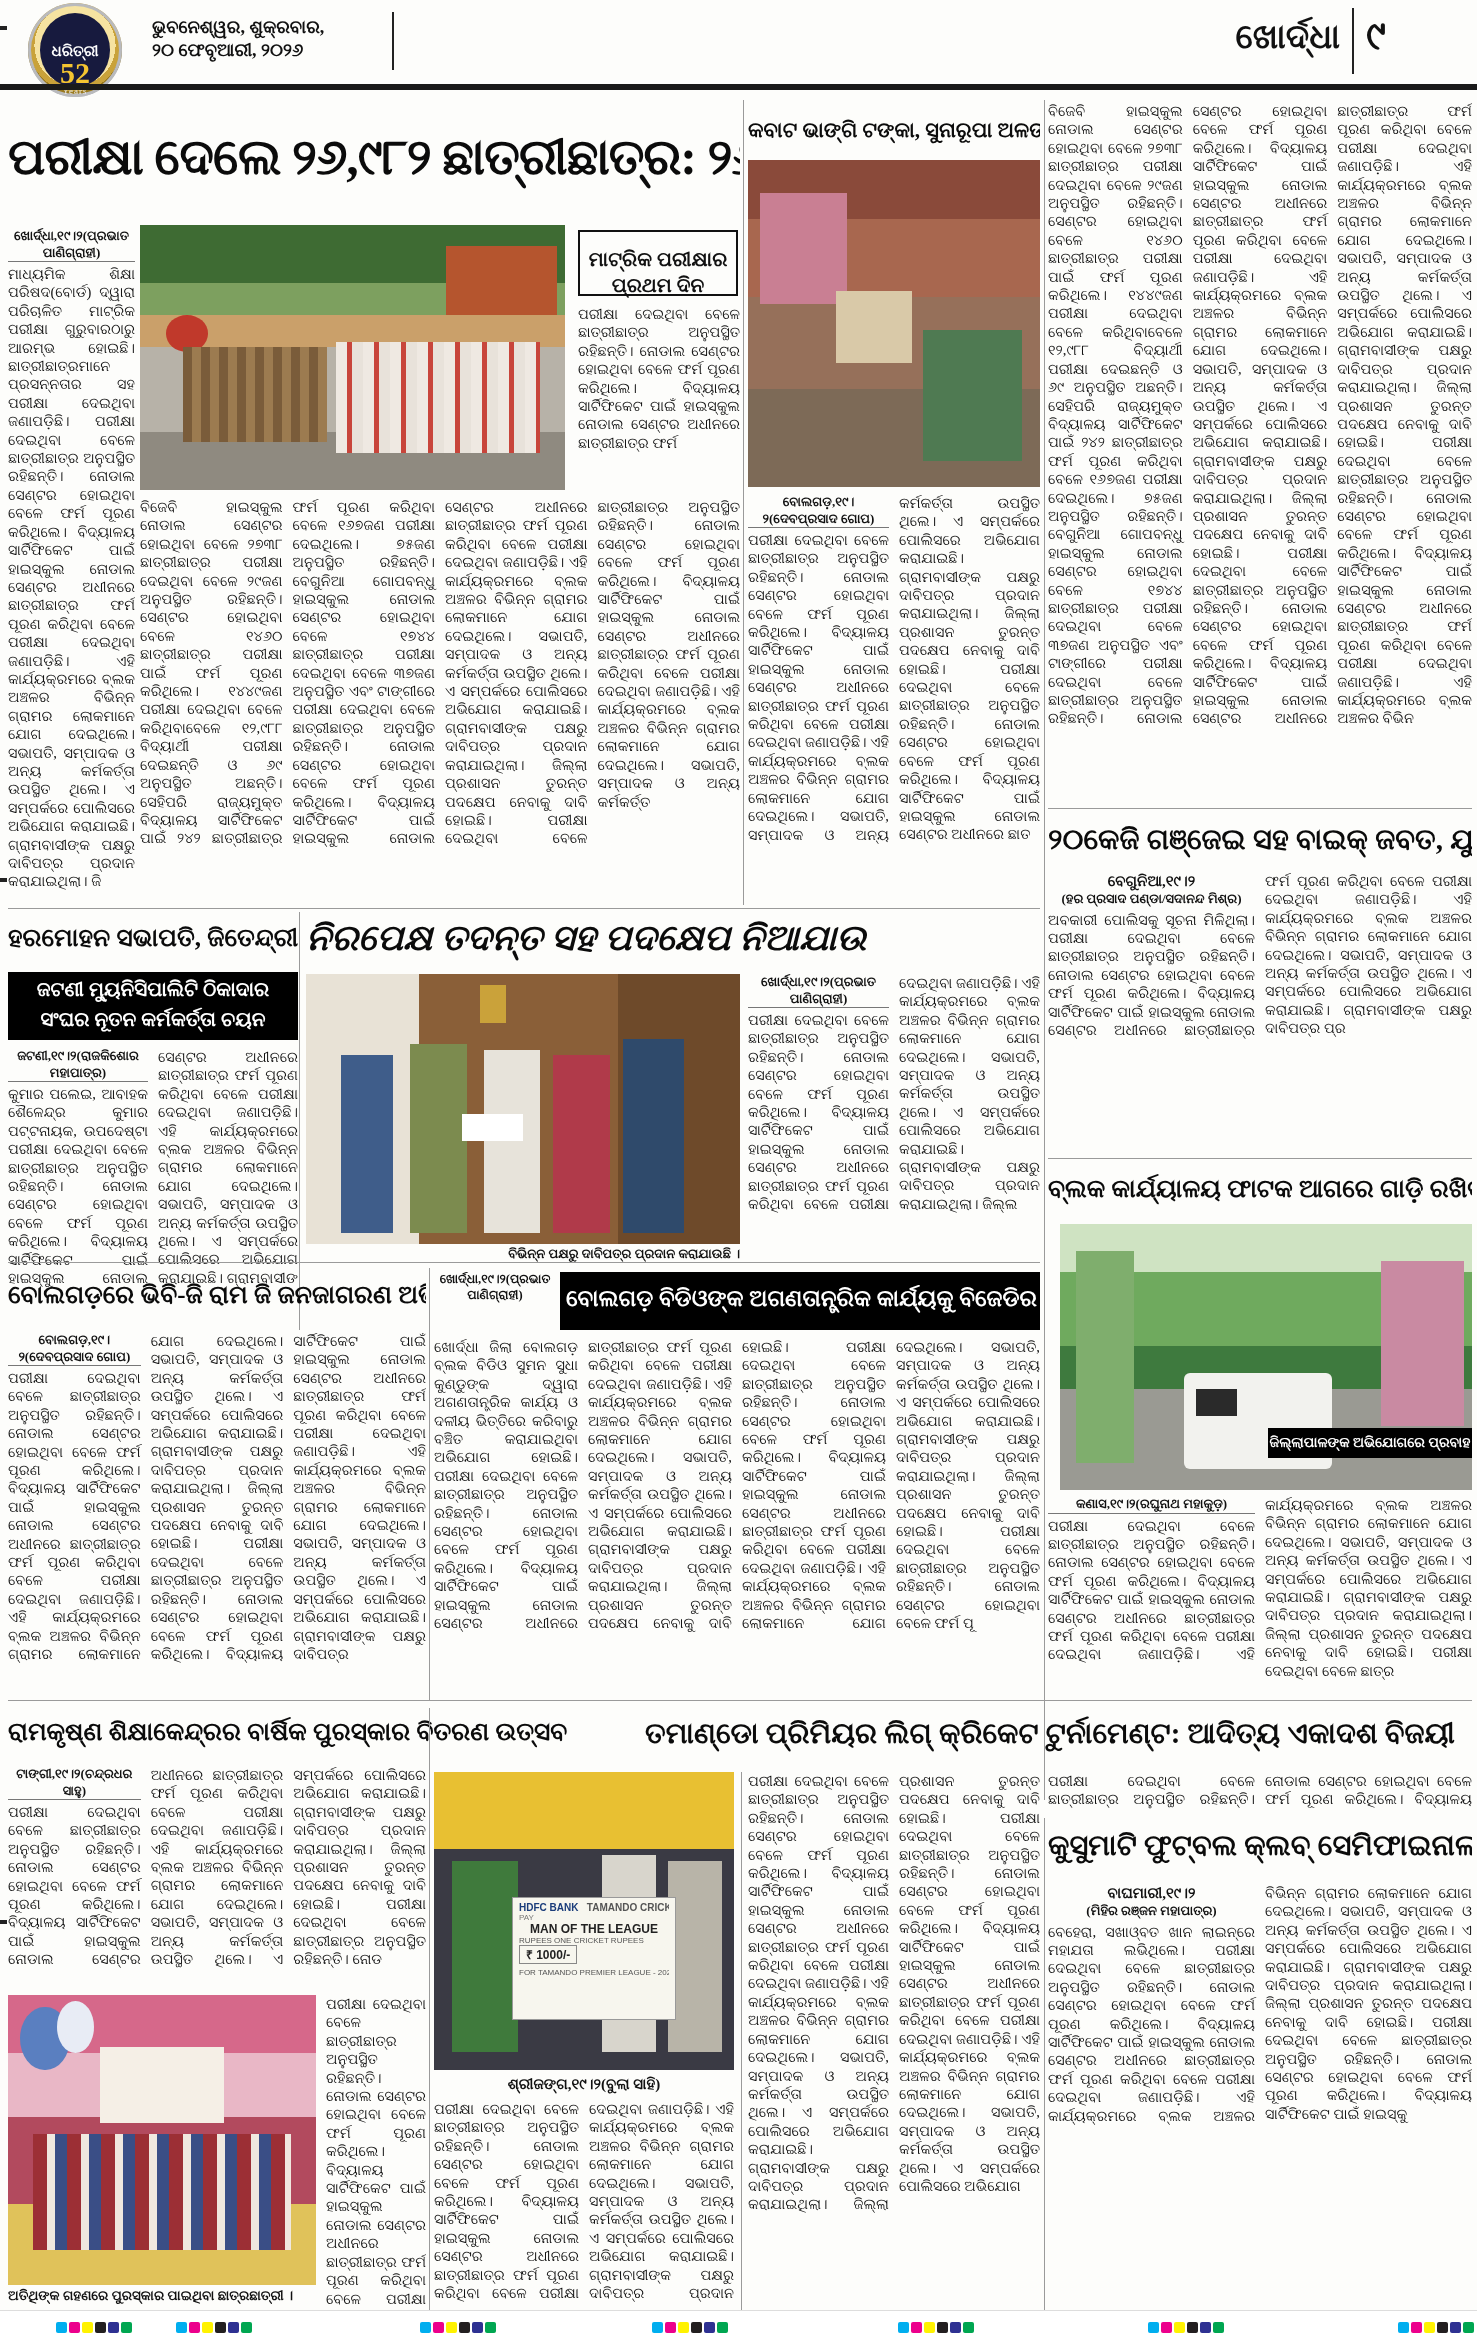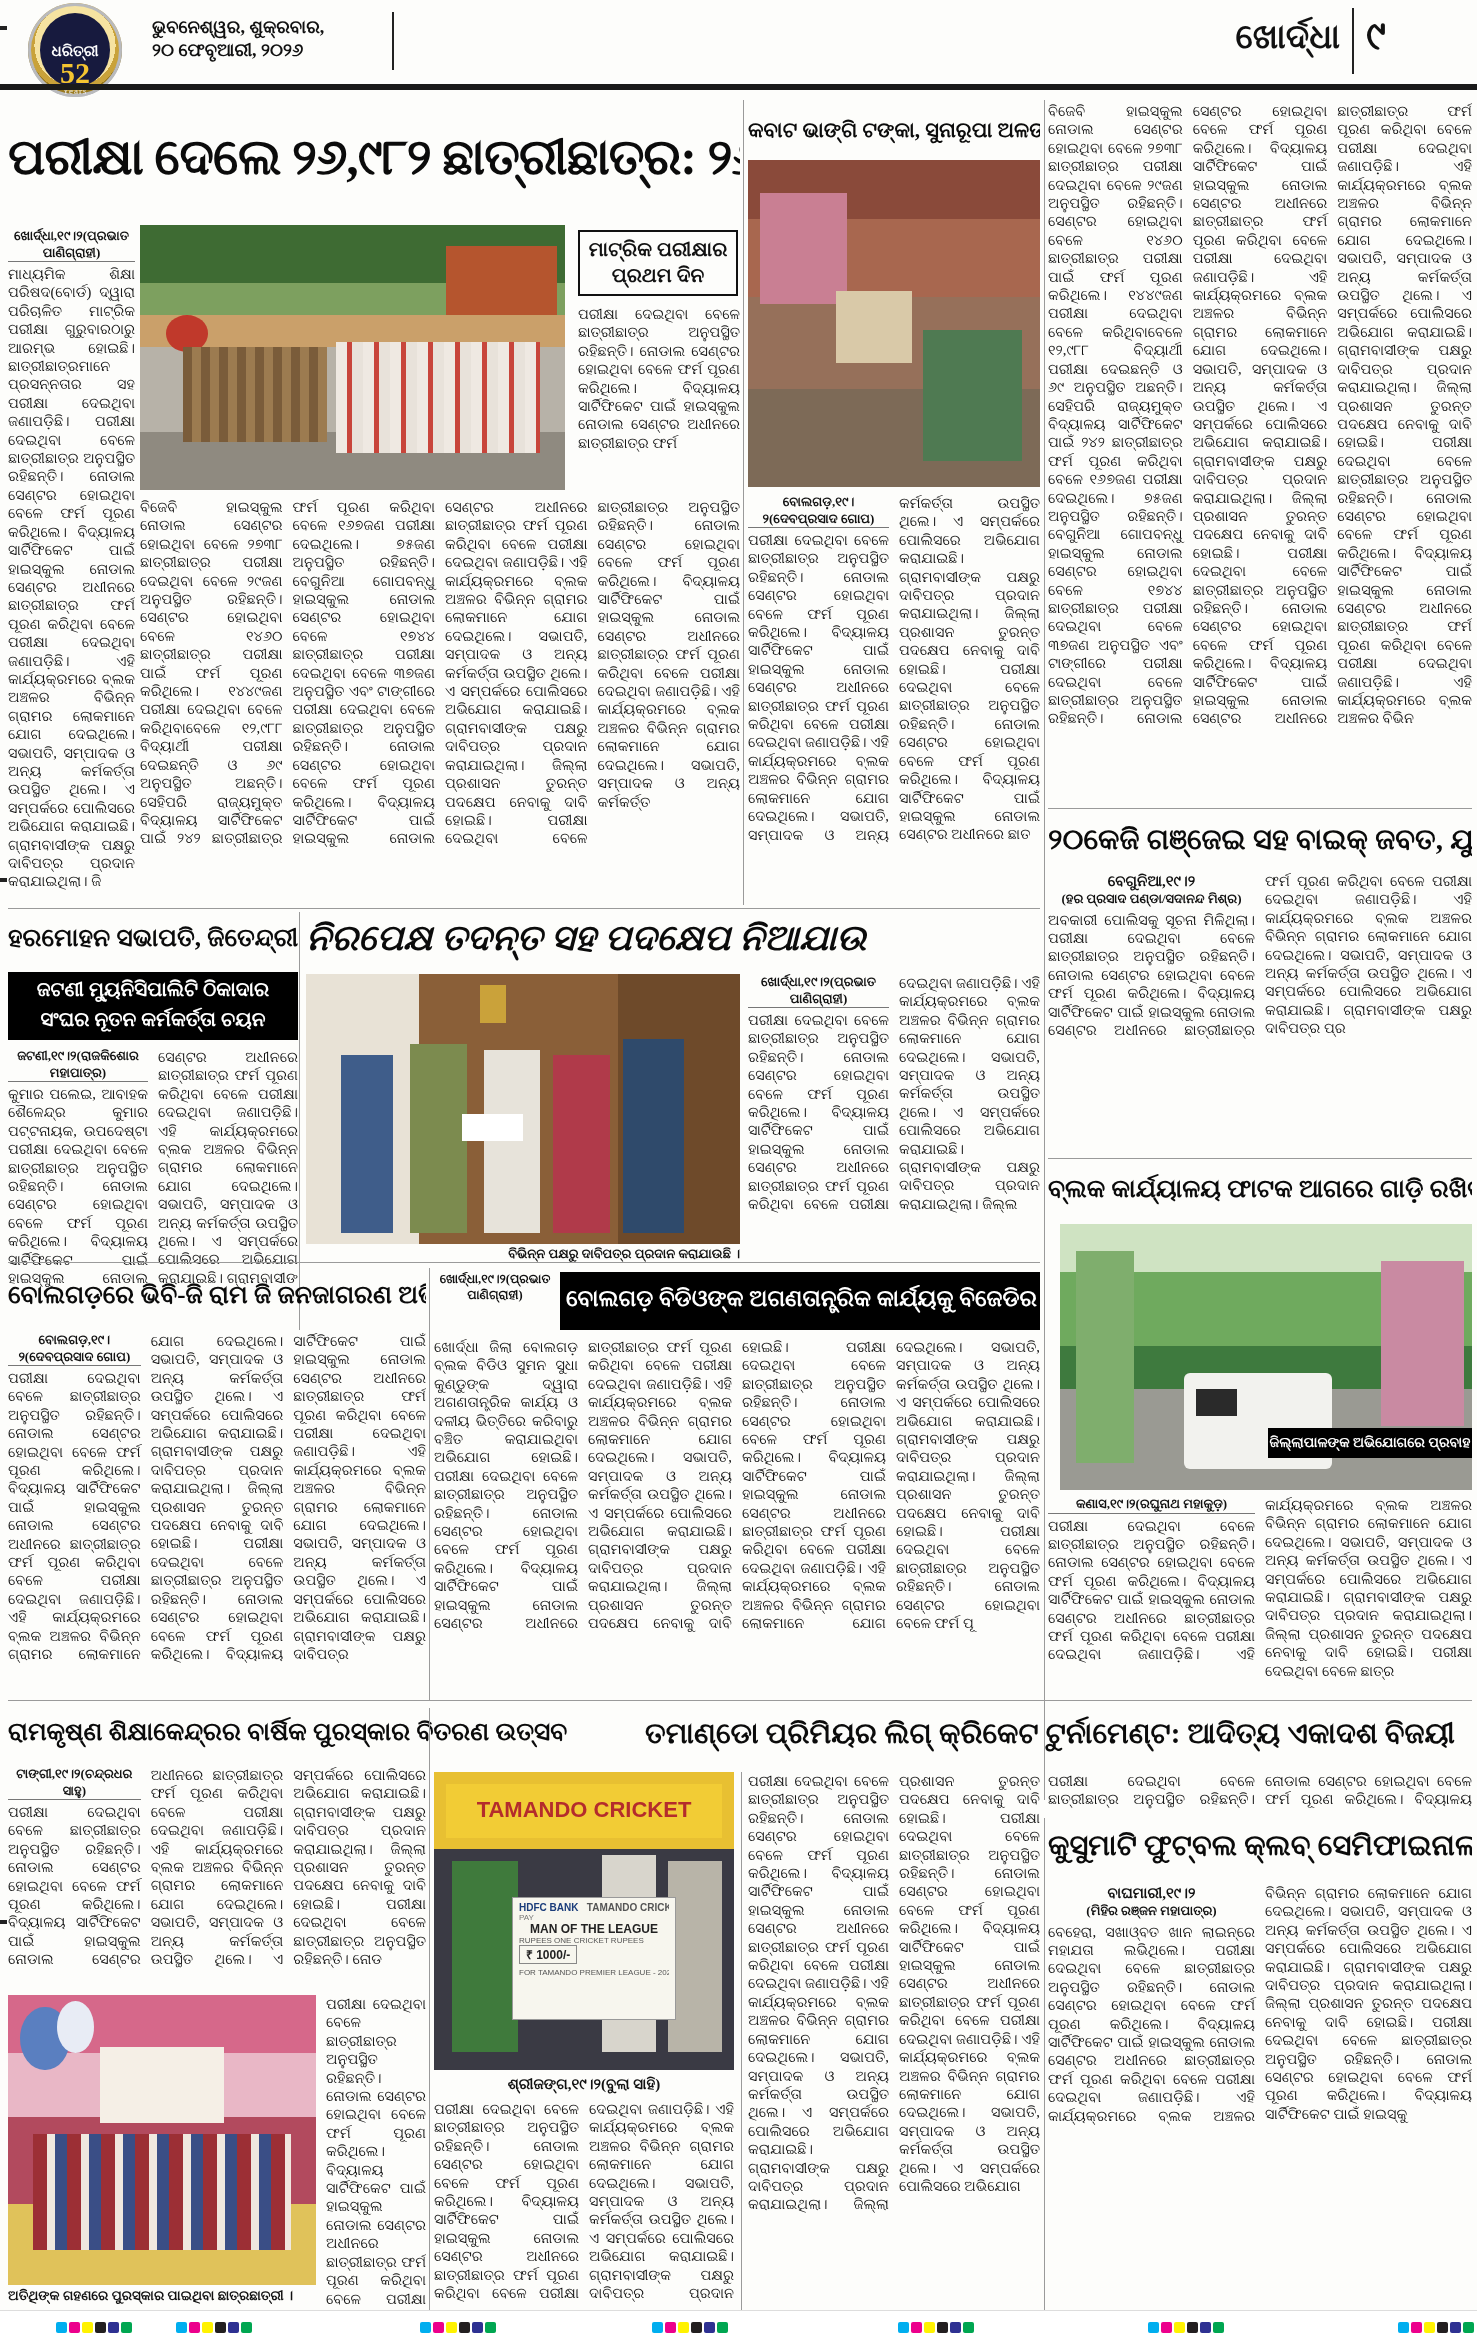--- a/index.html
+++ b/index.html
@@ -18,21 +18,21 @@
   .rule-black{background:#1a1a1a;}
   .vrule{background:#9a9a9a;width:1px;}
   .hrule{background:#9a9a9a;height:1px;}
   
   .hl{font-weight:bold;color:#0b0b0b;white-space:nowrap;overflow:hidden;}
   .hl-main{font-size:50px;letter-spacing:-1px;}
   .hl-40{font-size:36px;font-style:italic;}
   .hl-30{font-size:29px;}
   .hl-26{font-size:25px;}
   .hl-22{font-size:21px;}
-  .kicker{border:2.5px solid #111;font-weight:bold;font-size:20px;text-align:center;line-height:1.3;padding-top:4px;}
+  .kicker{border:2.5px solid #111;font-weight:bold;font-size:20px;text-align:center;line-height:1.3;padding-top:14px;}
   .revbox{background:#000;color:#fff;font-weight:bold;text-align:center;}
   
   .bodytxt{font-size:14.5px;line-height:1.27;text-align:justify;overflow:hidden;word-break:break-word;}
   .cols2{column-count:2;column-gap:10px;}
   .cols3{column-count:3;column-gap:10px;}
   .cols4{column-count:4;column-gap:10px;}
   .dateline{font-weight:bold;text-align:center;font-size:15px;border-bottom:1px solid #777;margin-bottom:3px;}
   .caption{font-weight:bold;font-size:13px;}
   .photo{overflow:hidden;}
   .ph-el{position:absolute;}
@@ -188,21 +188,20 @@
   <div class="ph-el" style="left:30%;top:18%;width:40%;height:26%;background:#f5efe6;"></div>
 </div>
 <div class="abs caption" style="left:8px;top:2288px;width:308px;font-size:13.5px;">ଅତିଥିଙ୍କ ଗହଣରେ ପୁରସ୍କାର ପାଇଥିବା ଛାତ୍ରଛାତ୍ରୀ ।</div>
 <div class="abs bodytxt" style="left:326px;top:1995px;width:100px;height:312px;">
   <span>ପରୀକ୍ଷା ଦେଇଥିବା ବେଳେ ଛାତ୍ରୀଛାତ୍ର ଅନୁପସ୍ଥିତ ରହିଛନ୍ତି। ନୋଡାଲ ସେଣ୍ଟର ହୋଇଥିବା ବେଳେ ଫର୍ମ ପୂରଣ କରିଥିଲେ। ବିଦ୍ୟାଳୟ ସାର୍ଟିଫିକେଟ ପାଇଁ ହାଇସ୍କୁଲ ନୋଡାଲ ସେଣ୍ଟର ଅଧୀନରେ ଛାତ୍ରୀଛାତ୍ର ଫର୍ମ ପୂରଣ କରିଥିବା ବେଳେ ପରୀକ୍ଷା ଦେଇଥିବା ଜଣାପଡ଼ିଛି। ଏହି କାର୍ଯ୍ୟକ୍ରମରେ ବ୍ଲକ ଅଞ</span>
 </div>
 
 <div class="abs vrule" style="left:429px;top:1708px;height:602px;"></div>
 <div class="abs hl hl-30" style="left:645px;top:1706px;width:827px;height:56px;line-height:54px;">ତମାଣ୍ଡୋ ପ୍ରିମିୟର ଲିଗ୍ କ୍ରିକେଟ ଟୁର୍ନାମେଣ୍ଟ: ଆଦିତ୍ୟ ଏକାଦଶ ବିଜୟୀ</div>
 <div class="abs photo" style="left:434px;top:1772px;width:300px;height:298px;background:linear-gradient(180deg,#e8c javascript032 0,#e8c032 26%,#3a3a44 26% 100%);background:linear-gradient(180deg,#e8c032 0 26%,#3a3a44 26% 100%);">
-  <div class="ph-el" style="left:4%;top:4%;width:92%;height:18%;background:#f2cc35;color:#b42c2c;font-family:'Liberation Sans',sans-serif;font-weight:bold;font-size:22px;line-height:52px;text-align:center;overflow:hidden;">TAMANDO CRICKET</div>
   <div class="ph-el" style="left:6%;top:30%;width:22%;height:64%;background:#3f7a3c;"></div>
   <div class="ph-el" style="left:56%;top:28%;width:18%;height:66%;background:#d8d5cc;"></div>
   <div class="ph-el" style="left:78%;top:30%;width:18%;height:64%;background:#b8b4a8;"></div>
   <div class="ph-el cheque" style="left:26%;top:42%;width:50%;height:38%;padding:4px 6px;">
     <div style="font-size:10px;font-weight:bold;color:#1a3c7a;"><span>HDFC BANK</span> &nbsp; <span style="color:#555;">TAMANDO CRICKET CLUB</span></div>
     <div style="font-size:8px;color:#777;"><span>PAY</span></div>
     <div style="font-size:12px;font-weight:bold;color:#222;text-align:center;">MAN OF THE LEAGUE</div>
     <div style="font-size:8px;color:#555;"><span>RUPEES  ONE CRICKET RUPEES</span></div>
     <div style="font-size:12px;font-weight:bold;color:#222;border:1px solid #888;display:inline-block;padding:0 6px;">₹ 1000/-</div>
     <div style="font-size:8px;color:#555;">FOR TAMANDO PREMIER LEAGUE - 2026</div>

